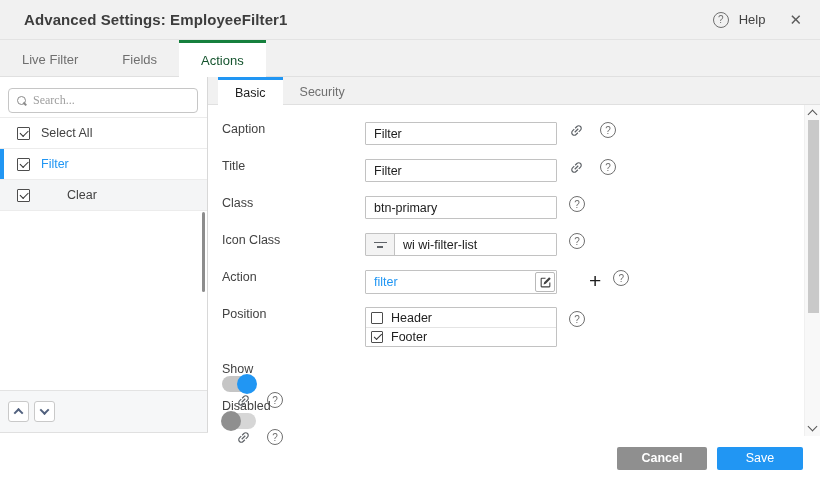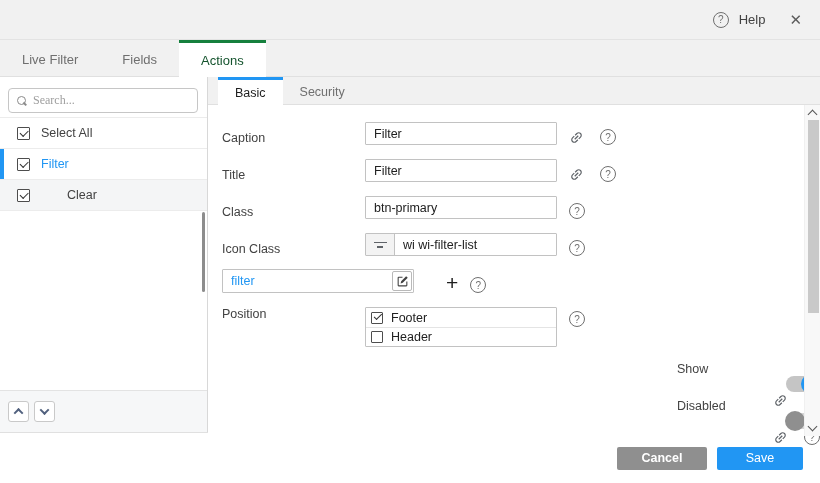--- a/index.html
+++ b/index.html
@@ -75,21 +75,21 @@
   .subtab-strip { height:8px; background:#fff; }
   .subtabbar { height:28px; background:#f1f1f1; border-bottom:1px solid #e0e0e0;
                display:flex; padding-left:10px; }
   .subtab { padding:12px 17px; display:flex; align-items:center; font-size:12.5px;
             color:#6f6f6f; cursor:pointer; border-top:3px solid transparent; }
   .subtab.active { background:#fff; color:#1e1e1e; border-top:3px solid #2196f3;
             margin-bottom:-1px; }
 
   .content { position:relative; flex:1; background:#fff; padding:17px 0 0 14px; }
 
-  .frow { display:flex; align-items:flex-end; height:23px; margin-bottom:14px; }
+  .frow { display:flex; align-items:flex-start; height:23px; margin-bottom:14px; }
   .frow.tall { height:40px; margin-bottom:15px; align-items:flex-start; }
   .frow.toggle-row { height:20px; margin-bottom:17px;flex-direction:column; }
   .flabel { width:143px; font-size:12.5px; color:#424242; flex:none; }
 
   .finput { width:192px; height:23px; border:1px solid #c2c2c2; border-radius:1px;
             padding:0 8px; font-size:12.5px; color:#212121; font-family:inherit;
             outline:none; background:#fff; flex:none; }
 
   .input-group { display:flex; width:192px; height:23px; border:1px solid #c2c2c2;
             border-radius:1px; flex:none; }
@@ -148,20 +148,21 @@
          color:#fff; font-family:inherit; cursor:pointer; }
   .btn.cancel { background:#8f8f8f;font-weight:bold; }
   .btn.save { width:86px; background:#2196f3; }
 </style>
 </head>
 <body>
 
 <div class="dialog">
 
   <div class="header">
+    <div class="title">Advanced Settings: EmployeeFilter1</div>
     <div class="header-right">
       <span class="qmark">?</span>
       <span class="help-label">Help</span>
       <span class="close-x">✕</span>
     </div>
   </div>
 
   <div class="tabbar">
     <div class="tab">Live Filter</div>
     <div class="tab">Fields</div>
@@ -253,45 +254,46 @@
               <span class="filter-glyph"></span>
             </span>
             <input value="wi wi-filter-list" style="">
           </div>
           <span class="icons">
             <span class="qmark">?</span>
           </span>
         </div>
 
         <div class="frow">
+          <div class="flabel">Action</div>
           <div class="action-field">
             <span class="action-value">filter</span>
             <span class="edit-btn">
               <svg viewBox="0 0 24 24" width="13" height="13">
                   <path fill="none" stroke="currentColor" stroke-width="2" d="M12 4H5a1 1 0 0 0-1 1v14a1 1 0 0 0 1 1h14a1 1 0 0 0 1-1v-7"></path>
                   <path fill="currentColor" d="M18.7 2.3l3 3L12.5 14.5l-4 1 1-4 9.2-9.2z"></path>
                 </svg>
             </span>
           </div>
           <span class="plus">+</span>
           <span class="icons">
             <span class="qmark">?</span>
           </span>
         </div>
 
         <div class="frow tall">
           <div class="flabel">Position</div>
           <div class="pos-list">
             <div class="pos-row">
+              <span class="cb"></span>
+              <span>Header</span>
+            </div>
+            <div class="pos-row">
               <span class="cb checked"></span>
               <span>Footer</span>
-            </div>
-            <div class="pos-row">
-              <span class="cb"></span>
-              <span>Header</span>
             </div>
           </div>
           <span class="icons">
             <span class="qmark">?</span>
           </span>
         </div>
 
         <div class="frow toggle-row">
           <div class="flabel">Show</div>
           <span class="switch on">

